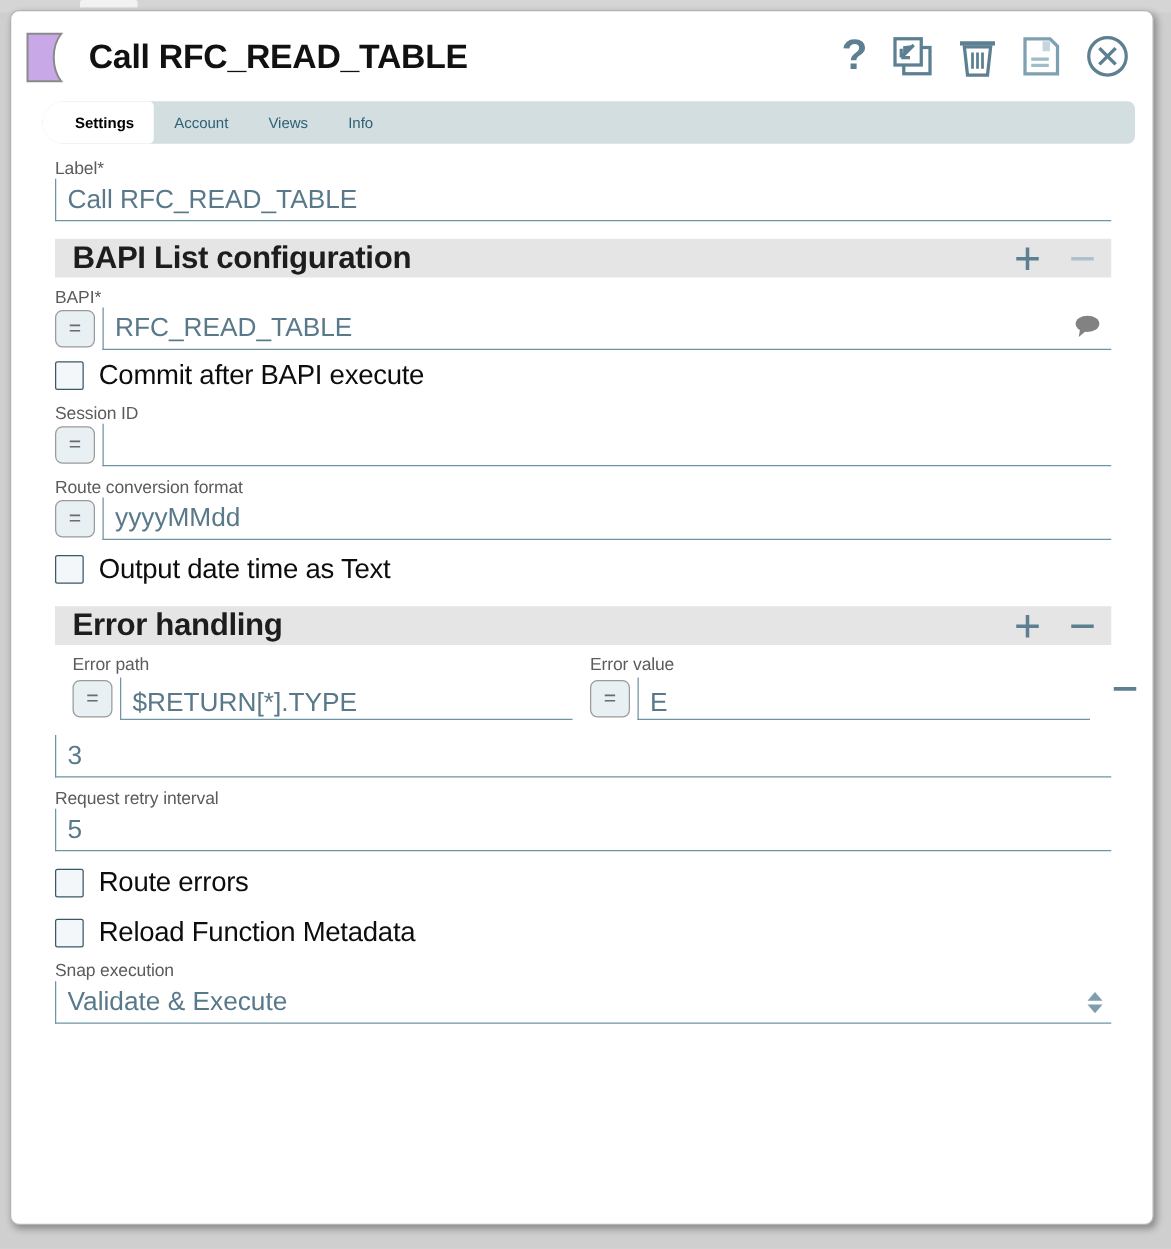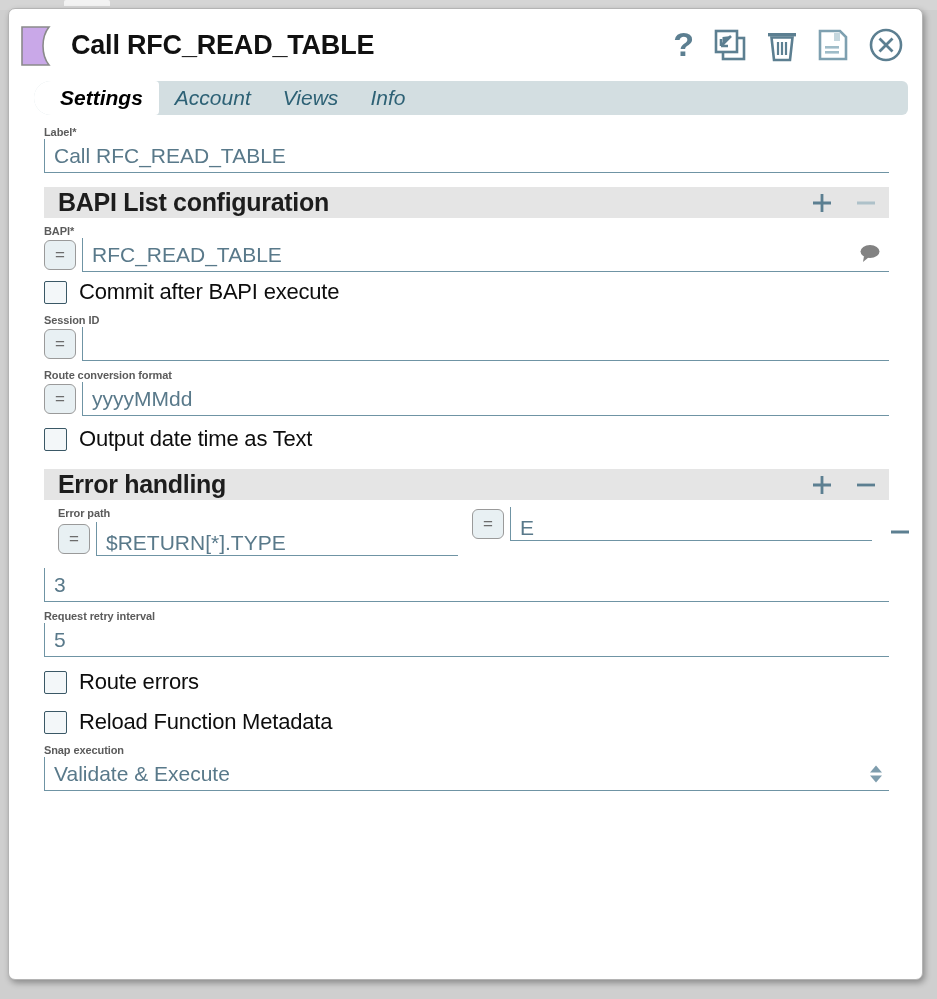--- a/index.html
+++ b/index.html
@@ -98,44 +98,43 @@
     height: 34px;
     background: #d3dee1;
     border-radius: 17px 6px 6px 17px;
     display: flex;
     align-items: stretch;
     overflow: hidden;
   }
   .tab {
     display: flex;
     align-items: center;
-    font-size: 21px;
+    font-size: 12px;
     color: #2d6175;
     padding: 0 16px;
     cursor: pointer;
     white-space: nowrap;
-    font-style: italic;
   }
   .tab:first-child { padding-left: 26px; }
   .tab.active {
     background: #ffffff;
     color: #000000;
     font-weight: bold;
     border-radius: 0 4px 4px 0;
   }
 
   
   .body {
     padding: 9px 33px 0 35px;
     box-sizing: border-box;
   }
 
   .fieldlabel {
-    font-size: 11px;
-    font-weight: bold;
+    font-size: 14px;
+    font-weight: normal;
     color: #5b5b5b;
     margin-bottom: 1px;
     letter-spacing: -0.1px;
   }
 
   
   .uinput {
     position: relative;
     height: 34px;
     border-left: 1.6px solid #6f94a4;
@@ -437,20 +436,21 @@
         <div class="err-col">
           <div class="fieldlabel">Error path</div>
           <div class="err-row">
             <div class="eqbtn">=</div>
             <div class="uinput">
               <span class="val">$RETURN[*].TYPE</span>
             </div>
           </div>
         </div>
         <div class="err-col second">
+          <div class="fieldlabel">Error value</div>
           <div class="err-row">
             <div class="eqbtn">=</div>
             <div class="uinput">
               <span class="val">E</span>
             </div>
           </div>
           <span class="err-minus">
             <svg width="22" height="22" viewBox="0 0 22 22">
                 <path d="M2 11 L20 11" stroke="currentColor" stroke-width="3"></path>
               </svg>

